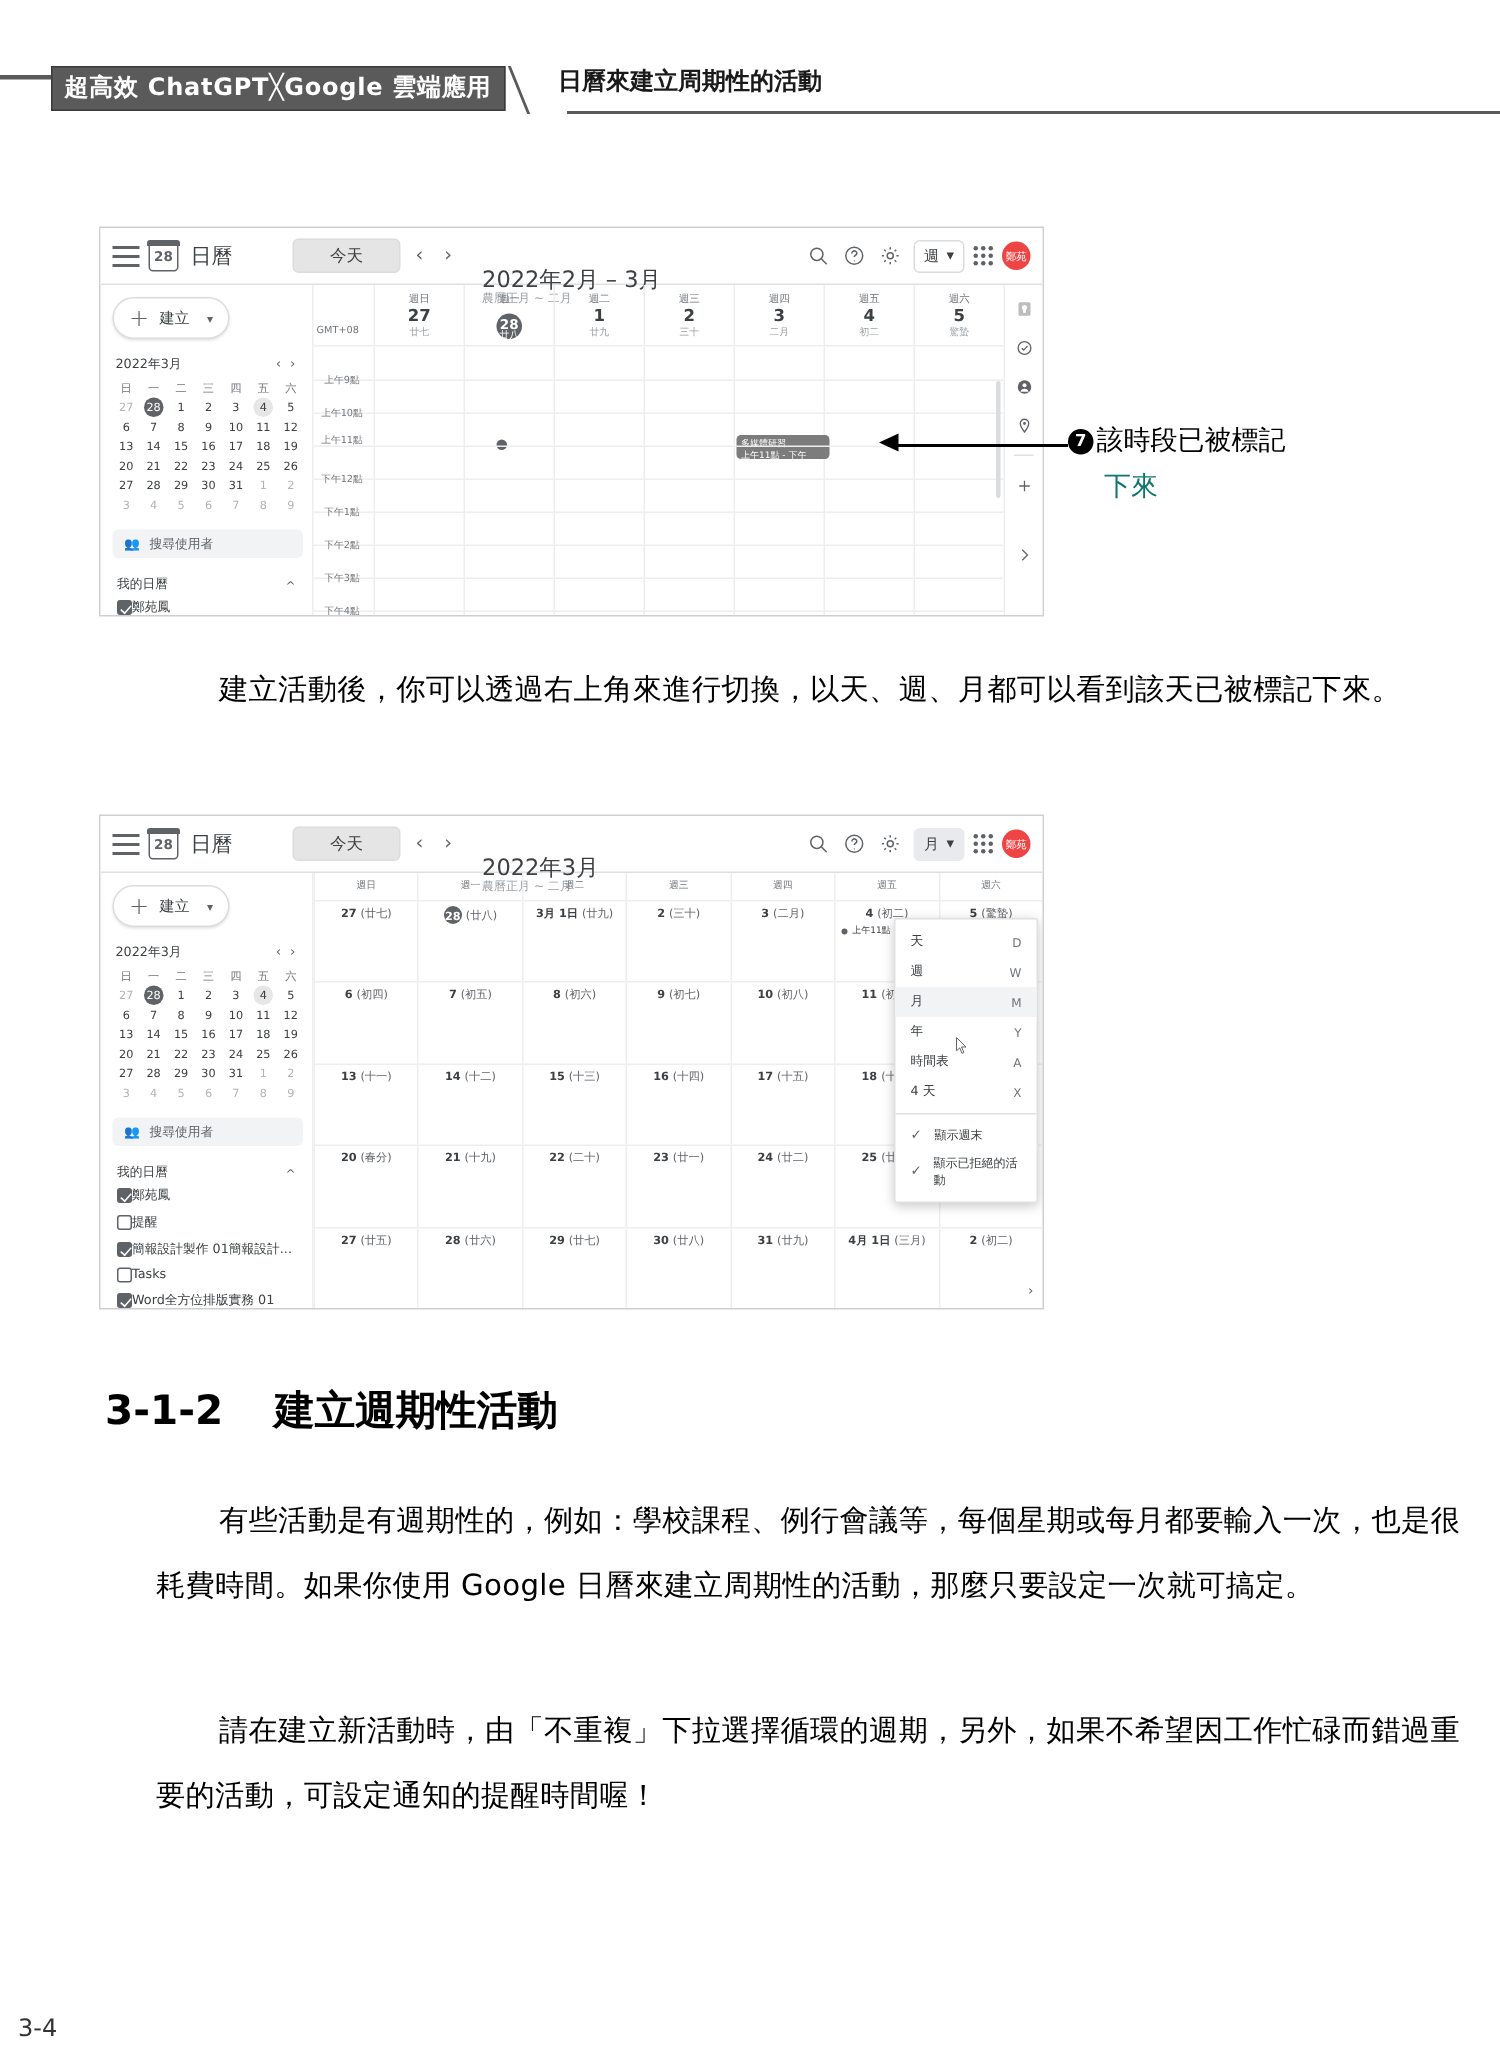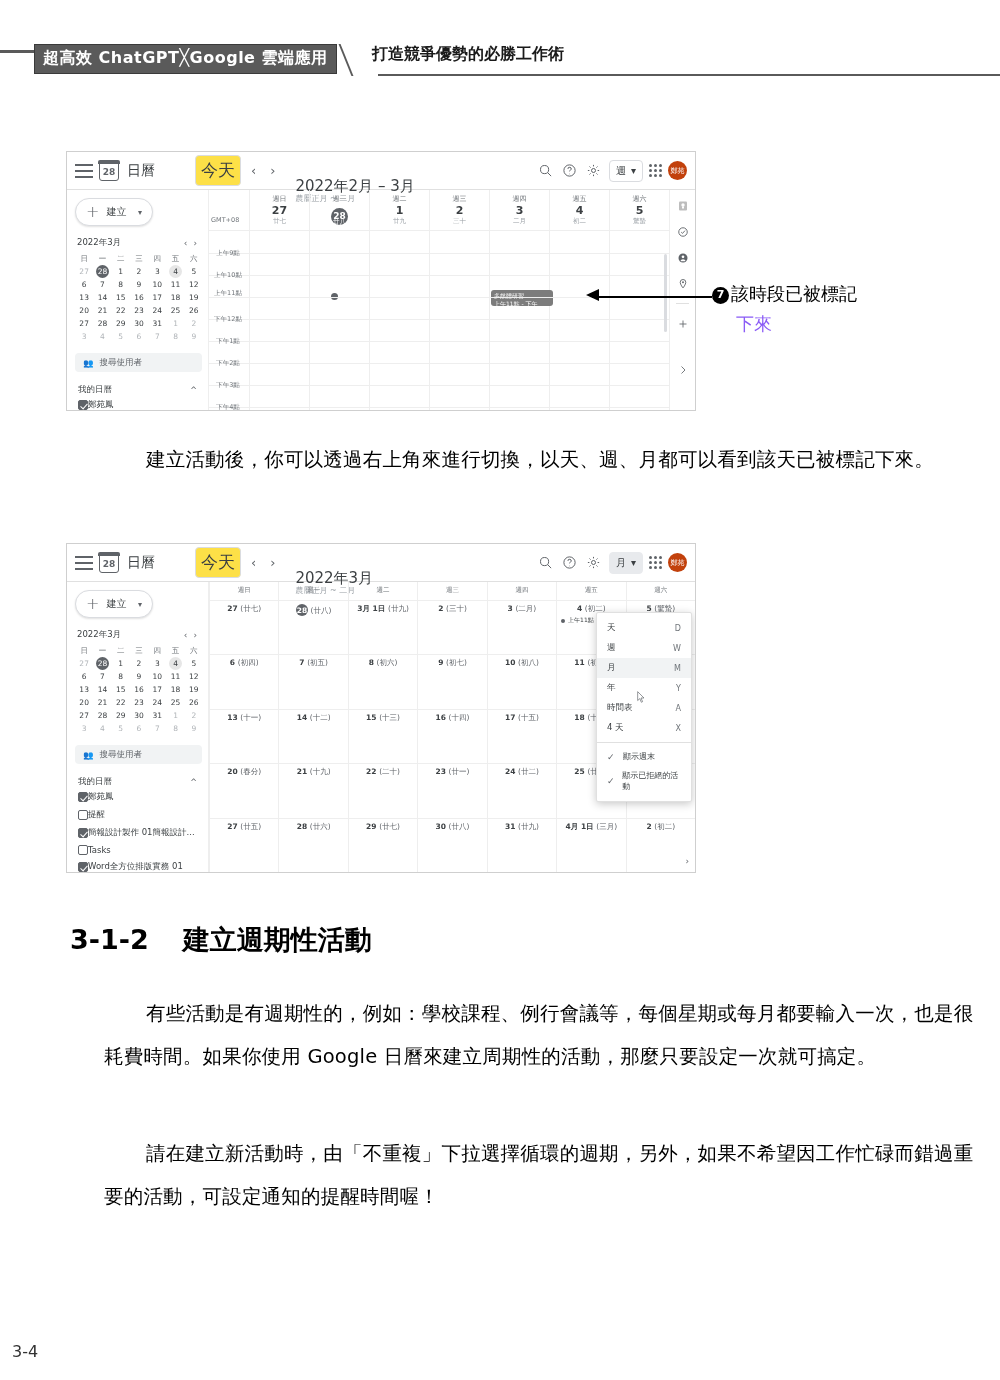--- a/index.html
+++ b/index.html
@@ -55,38 +55,38 @@
     align-items:center; justify-content:center; position:relative; background:#fff;
   }
   .cal-logo::before {
     content:""; position:absolute; top:-1.6px; left:-1.6px; right:-1.6px; height:4px;
     background:#5f6368; border-radius:2px 2px 0 0;
   }
   .cal-logo span { margin-top:3px; }
   .gc-title { font-size:14px; color:#3c4043; margin-left:2px; }
   .btn-today {
     margin-left:34px; border:1px solid #dadce0; border-radius:4px;
-    font-size:17px; color:#3c4043; padding:3px 5px; background:#fde047; cursor:pointer;
+    font-size:11px; color:#3c4043; padding:3px 24px; background:#e5e5e5; cursor:pointer;
   }
   .navarrow { font-size:13px; color:#5f6368; padding:0 4px; cursor:pointer; }
   .gc-date { margin-left:10px; line-height:1.05; }
   .gc-date .d1 { font-size:15px; color:#3c4043;margin-top:42px; }
   .gc-date .d2 { font-size:8px; color:#9aa0a6; }
   .gc-spacer { flex:1; }
   .ic { width:18px; height:18px; color:#5f6368; display:flex; align-items:center; justify-content:center; cursor:pointer; }
   .ic svg { width:15px; height:15px; fill:none; stroke:#5f6368; stroke-width:1.6; }
   .viewsel {
     border:1px solid #dadce0; border-radius:4px; font-size:10px; color:#3c4043;
     padding:3px 6px; display:flex; align-items:center; gap:5px; background:#fff; cursor:pointer;
   }
   .viewsel.active { background:#e8eaed; border-color:#e8eaed; }
   .grid9 { display:grid; grid-template-columns:repeat(3,3px); grid-template-rows:repeat(3,3px); gap:2px; cursor:pointer; }
   .grid9 i { background:#5f6368; border-radius:50%; width:3px; height:3px; display:block; }
   .avatar {
-    width:19px; height:19px; border-radius:50%; background:#c2410c; color:#fff;
+    width:19px; height:19px; border-radius:50%; background:#ef4444; color:#fff;
     font-size:7px; display:flex; align-items:center; justify-content:center; cursor:pointer;text-align:center;
   }
 
   .gc-body { display:flex; height:calc(100% - 38px); }
   .gc-side { width:142px; border-right:1px solid #eee; padding:8px 6px 0 8px; position:relative; }
   .btn-create {
     display:flex; align-items:center; gap:7px;
     border:1px solid #dadce0; border-radius:20px; box-shadow:0 1px 2px rgba(0,0,0,.12);
     padding:5px 10px; width:78px; font-size:10px; color:#3c4043; background:#fff; cursor:pointer;
   }
@@ -196,40 +196,40 @@
   
   .ann-line { position:absolute; left:592px; top:296px; width:120px; height:2px; background:#000; }
   .ann-head { position:absolute; left:586px; top:289px; width:0; height:0;
               border-top:6px solid transparent; border-bottom:6px solid transparent; border-right:13px solid #000; }
   .ann-txt { position:absolute; left:712px; top:280px; font-size:18px; color:#000; line-height:1.5; white-space:nowrap; }
   .ann-num {
     display:inline-flex; align-items:center; justify-content:center;
     width:17px; height:17px; border-radius:50%; background:#000; color:#fff;
     font-size:11px; font-weight:bold; vertical-align:2px; margin-right:2px;
   }
-  .ann-txt2 { position:absolute; left:736px; top:312px; font-size:18px; color:#8b5cf6; white-space:nowrap;text-align:center; }
+  .ann-txt2 { position:absolute; left:736px; top:312px; font-size:18px; color:#0f766e; white-space:nowrap;text-align:center; }
 
   
   .para { position:absolute; font-size:19.5px; line-height:43px; color:#000; letter-spacing:.2px;margin-left:40px; }
   #p1 { left:64px; top:438px; width:880px; text-indent:42px; }
   #h312 { position:absolute; left:70px; top:922px; font-size:27px; font-weight:bold; color:#000; }
   #h312 .num { display:inline-block; margin-right:34px; }
   #p2 { left:64px; top:992px; width:880px; text-indent:42px; }
   #p3 { left:64px; top:1132px; width:880px; text-indent:42px; }
 
   .pagenum { position:absolute; left:12px; top:1342px; font-size:16px; color:#333; }
 </style>
 </head>
 <body>
 
 <div class="runhead">
   <div class="rule-left"></div>
   <div class="tag">超高效 ChatGPT╳Google 雲端應用</div>
   <div class="slash"></div>
-  <div class="subtitle">打造競爭優勢的必勝工作術</div>
+  <div class="subtitle">日曆來建立周期性的活動</div>
   <div class="rule-right"></div>
 </div>
 
 <div class="figure" id="fig1">
   <div class="gc-topbar">
     <div class="hamb">
         <i></i>
         <i></i>
         <i></i>
       </div>

